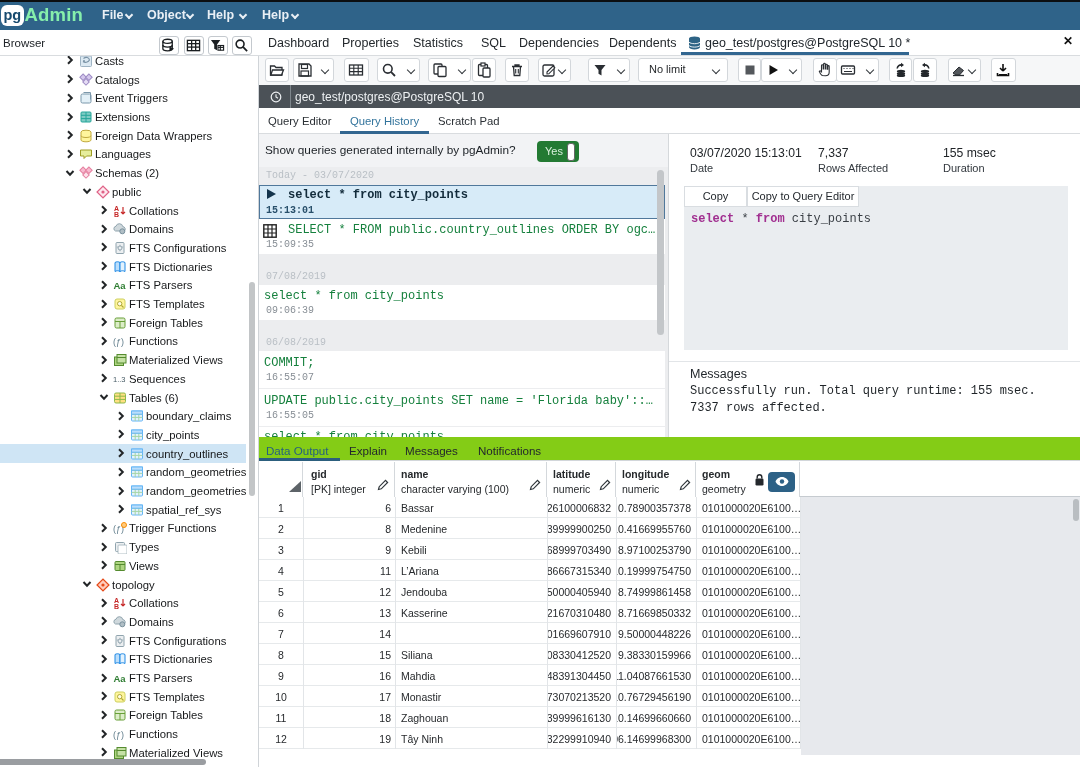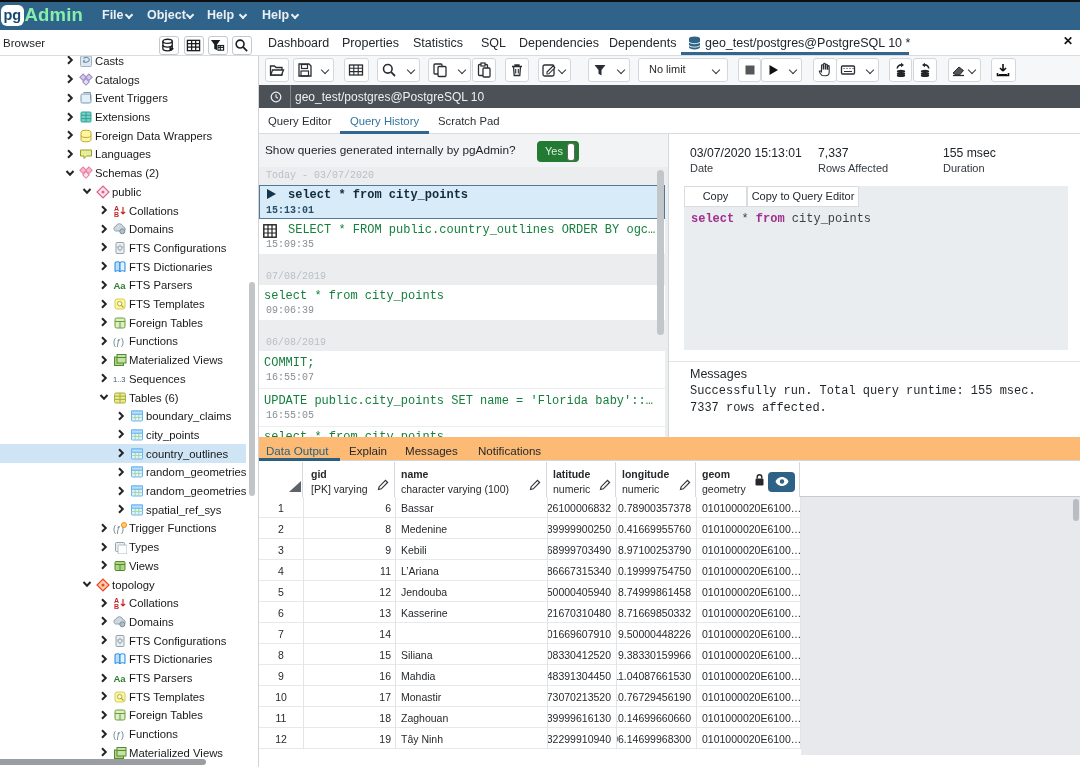--- a/index.html
+++ b/index.html
@@ -45,21 +45,21 @@
 .ht{position:absolute;font-size:10px;color:#878e95;}
 
 #info{left:409px;top:78px;width:413px;height:303px;background:#fff;border-left:1px solid #d5d8db;}
 .ilbl{font-size:11px;color:#32383e;}
 .ival{font-size:12.2px;color:#202428;}
 .cbtn{top:52px;height:21px;background:#fff;border:1px solid #d9dde1;font-size:11px;color:#24292e;text-align:center;white-space:nowrap;}
 
 #bot{left:0;top:381px;width:822px;height:330px;background:#fff;}
 .dtab{top:7px;font-size:11.6px;color:#23282c;}
 #dhl{left:0;top:21px;width:81px;height:3px;background:#2c5f7d;}
-#dtabs{left:0;top:0;width:822px;height:24px;border-bottom:1px solid #d2d6da;background:#fdba74;}
+#dtabs{left:0;top:0;width:822px;height:24px;border-bottom:1px solid #d2d6da;background:#84cc16;}
 .hc{border-right:1px solid #d4d8dc;position:absolute;top:0;height:35px;background:#fff;}
 .hc b{font-size:10.5px;color:#26292c;display:block;line-height:14.5px;}
 .hc span{font-size:10.5px;color:#26292c;display:block;line-height:14.5px;}
 .gcell{position:absolute;font-size:10.5px;color:#26292c;white-space:nowrap;top:0;height:21px;overflow:hidden;}
 .gcell span{position:absolute;top:5px;white-space:nowrap;}
 </style></head><body>
 <div class="abs" id="topstrip"></div>
 <div class="abs" id="nav">
     <div class="abs" id="logo">pg</div>
     <div class="abs" id="admin">Admin</div>
@@ -674,21 +674,21 @@
         <div class="abs" id="dhl"></div>
       </div>
 <div class="abs" style="left:0;top:25px;width:822px;height:35px;background:#fff;border-bottom:1px solid #c6cbd0;">
 <div class="hc" style="left:0;width:44px;">
           <svg style="position:absolute;left:30px;top:19px;" width="12" height="11" viewBox="0 0 12 11">
             <path d="M12 0v11H0z" fill="#5d6368"></path>
           </svg>
         </div>
 <div class="hc" style="left:44px;width:92px;padding:5px 0 0 8px;">
           <b>gid</b>
-          <span>[PK] varying</span>
+          <span>[PK] integer</span>
           <span style="position:absolute;right:5px;top:17px;"><svg width="12" height="12" viewBox="0 0 12 12">
               <path d="M1.5 10.5l.7-2.8 6.3-6.3 2.1 2.1-6.3 6.3z" fill="none" stroke="#2f353a" stroke-width="1.2"></path>
             </svg></span>
         </div>
 <div class="hc" style="left:136px;width:152px;padding:5px 0 0 6px;">
           <b>name</b>
           <span>character varying (100)</span>
           <span style="position:absolute;right:5px;top:17px;"><svg width="12" height="12" viewBox="0 0 12 12">
               <path d="M1.5 10.5l.7-2.8 6.3-6.3 2.1 2.1-6.3 6.3z" fill="none" stroke="#2f353a" stroke-width="1.2"></path>
             </svg></span>

